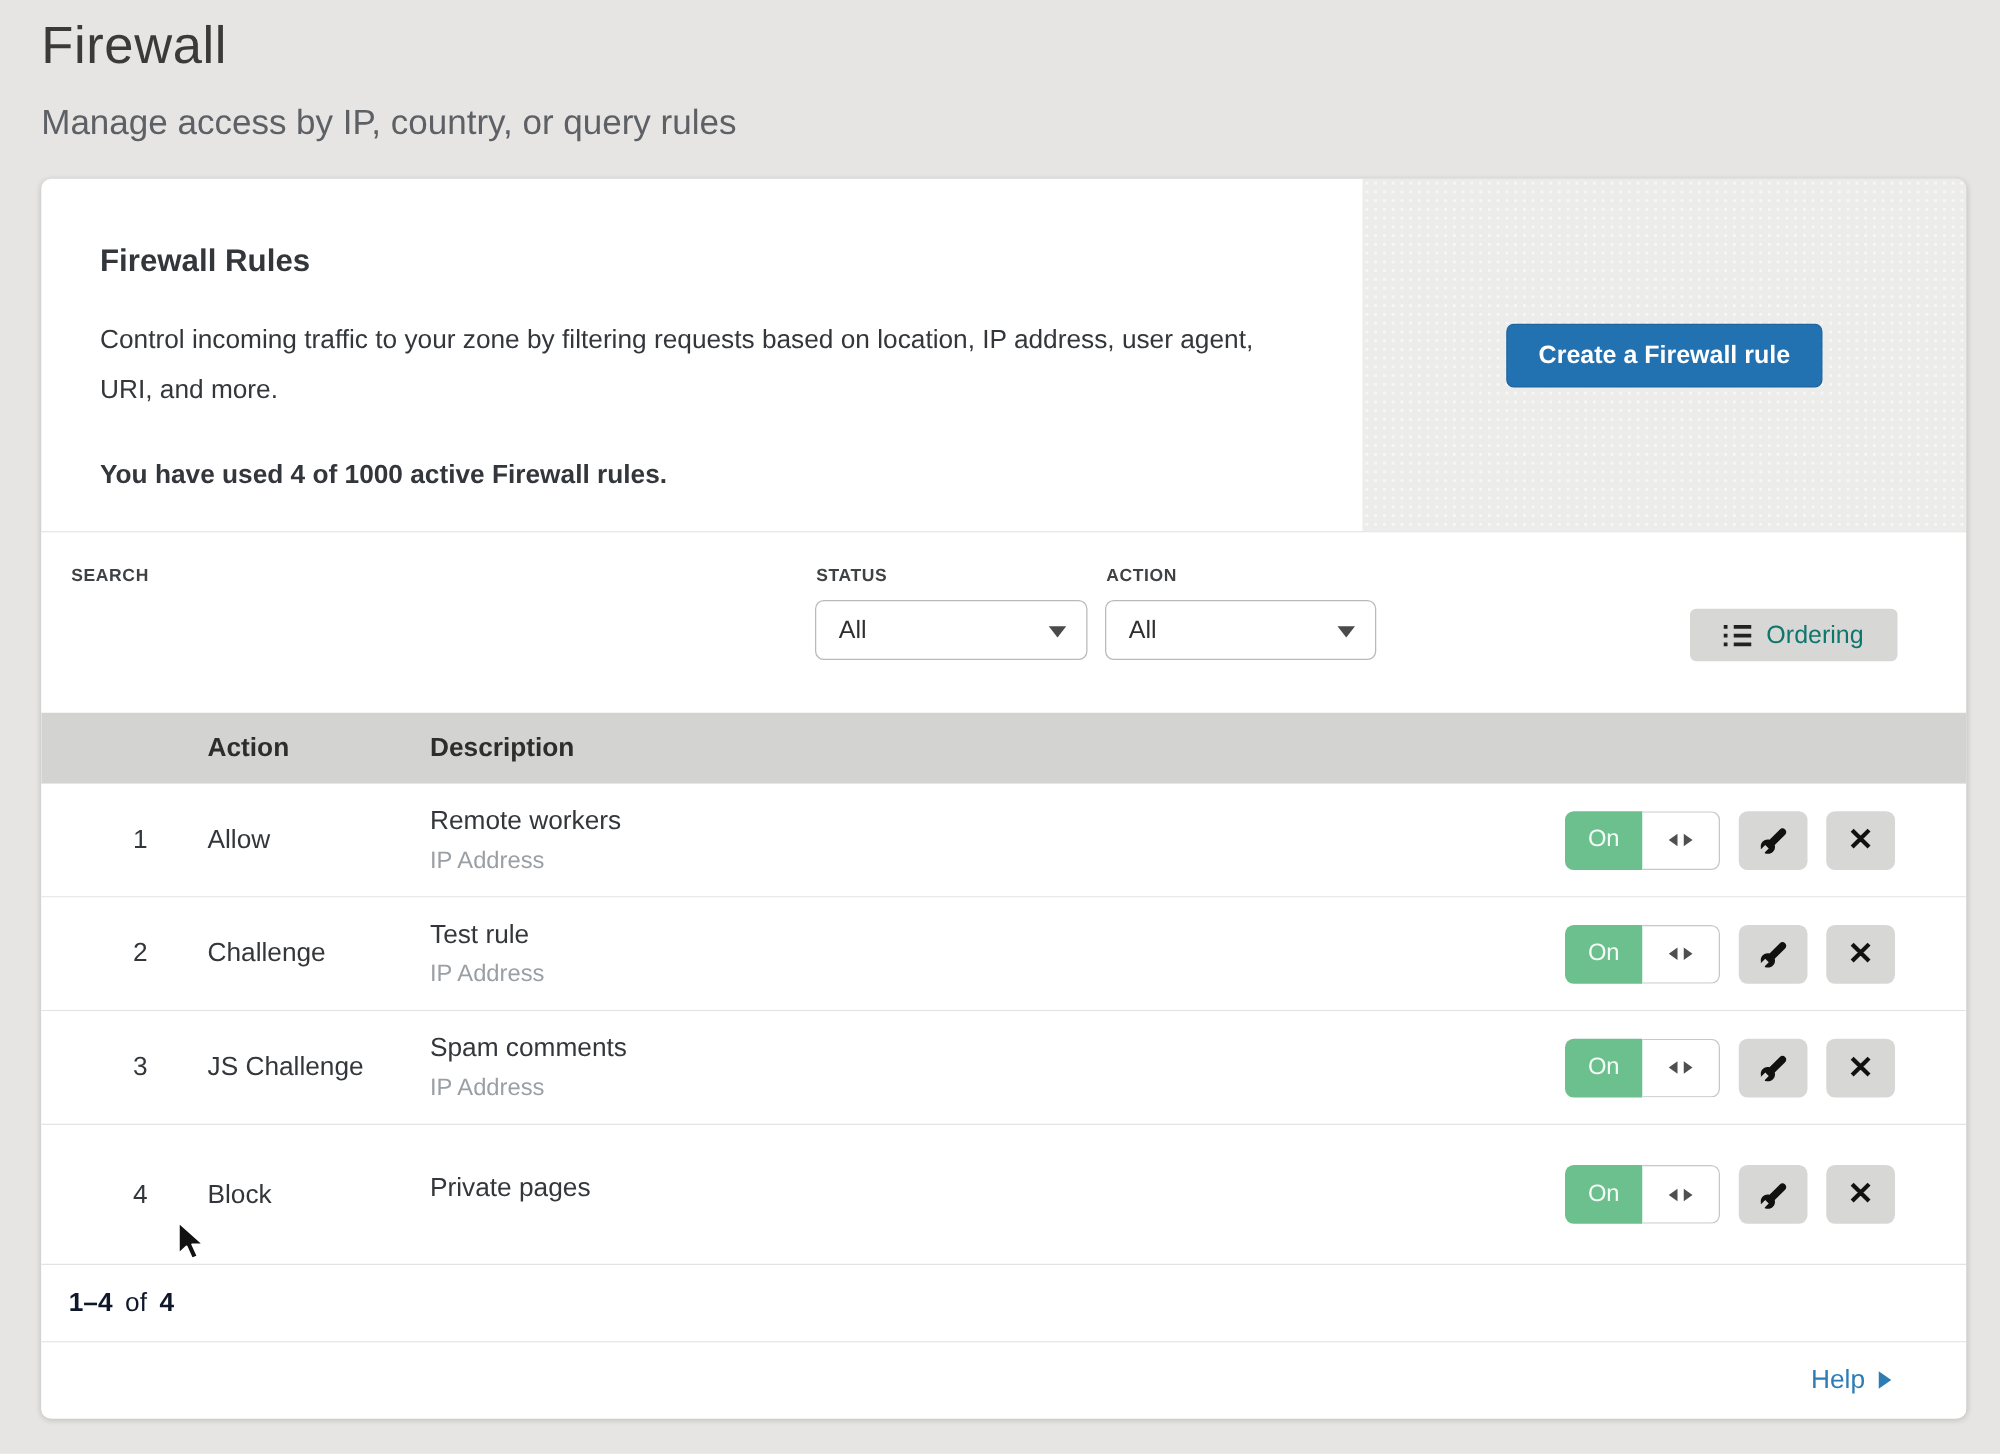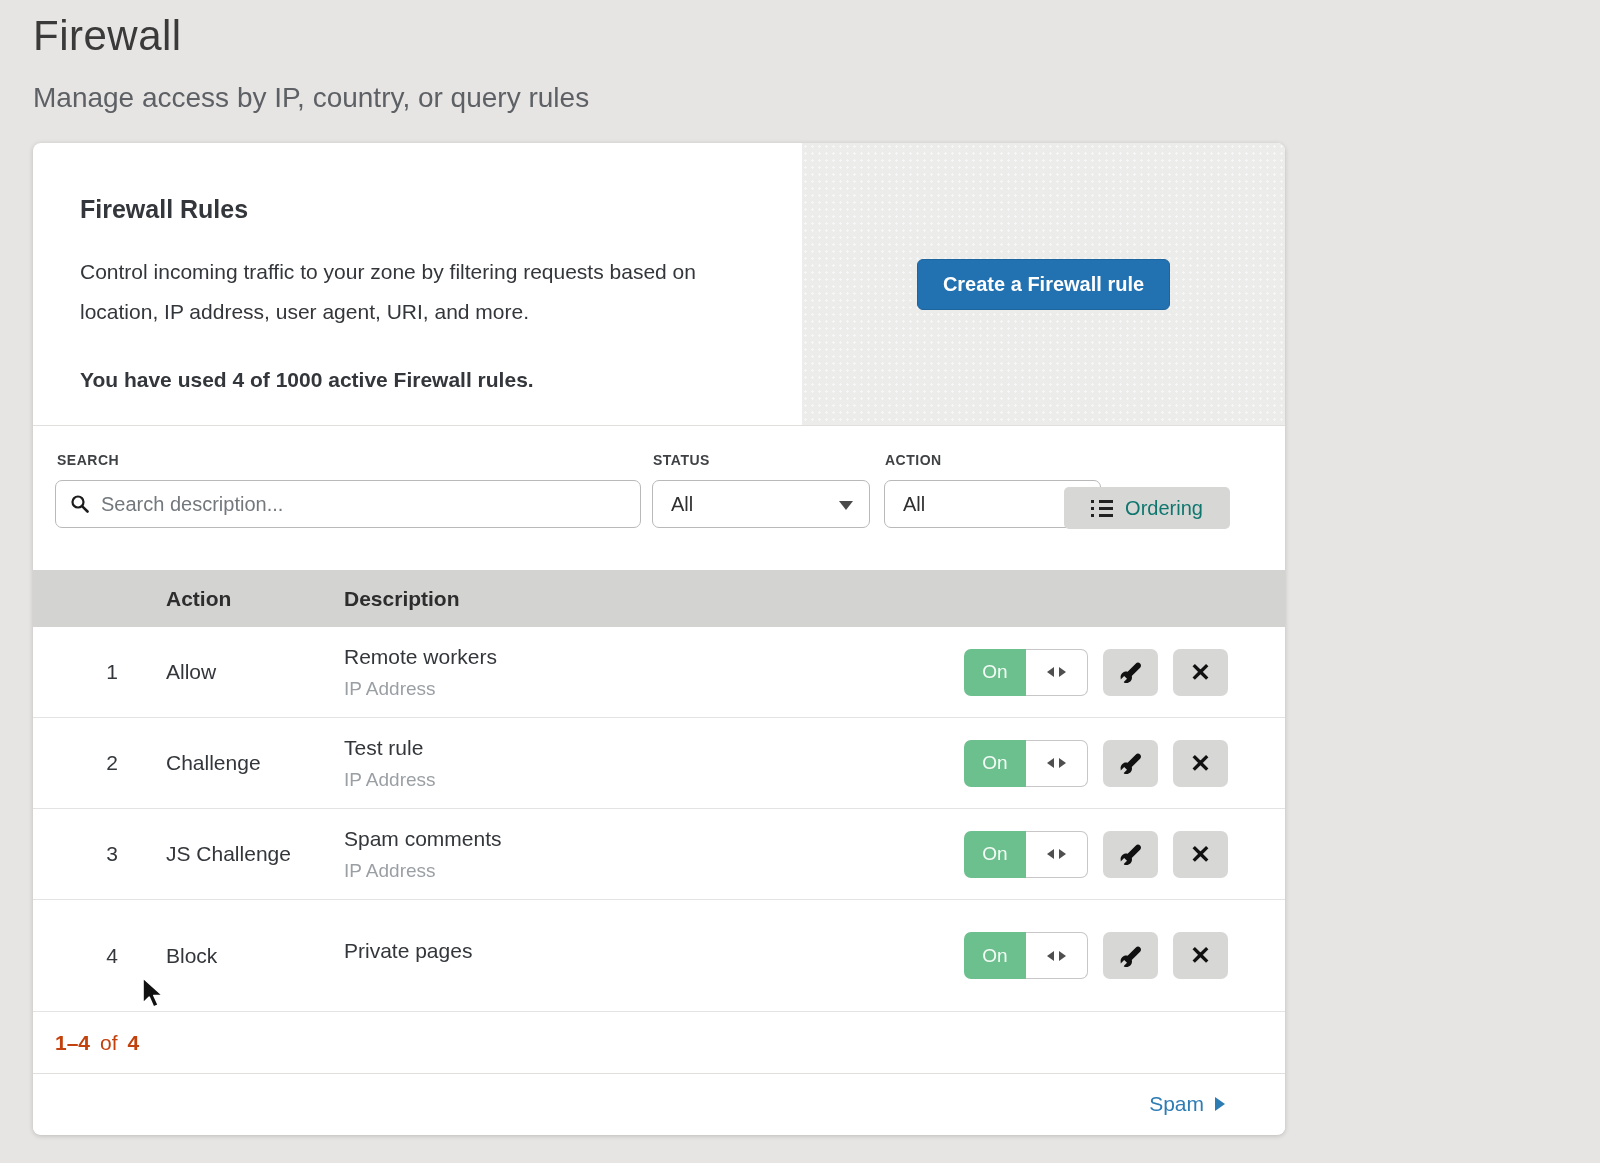--- a/index.html
+++ b/index.html
@@ -10,21 +10,21 @@
     position: relative;
     overflow: hidden;
     color: #33363a;
   }
   .page-header { padding: 12px 0 0 33px; }
   .page-title { font-size: 42px; font-weight: 400; color: #3a3a3a; letter-spacing: .5px; }
   .page-subtitle { font-size: 28px; font-weight: 400; color: #5d6165; margin-top: 22px; }
 
   .card {
     position: absolute; left: 33px; top: 143px;
-    width: 1252px; height: 992px;
+    width: 1540px; height: 992px;
     background: #fff; border-radius: 8px;
     box-shadow: 0 1px 5px rgba(0,0,0,.18);
     overflow: hidden;
   }
 
   
   .intro { display: flex; height: 283px; border-bottom: 1px solid #e0dfde; }
   .intro-left { flex: 1; padding: 52px 60px 0 47px; }
   .intro-heading { font-size: 25px; font-weight: 700; margin-bottom: 28px; }
   .intro-desc { font-size: 21px; line-height: 40px; max-width: 950px; }
@@ -134,21 +134,21 @@
   .icon-btn {
     width: 55px; height: 47px; background: #d7d7d6;
     border: none; border-radius: 7px; margin-left: 15px;
     display: flex; align-items: center; justify-content: center; cursor: pointer;
   }
   .wrench-svg { transform: rotate(180deg); }
   .x-glyph { font-size: 25px; font-weight: 700; color: #111; line-height: 1; }
 
   .tfoot {
     height: 62px; display: flex; align-items: center; padding-left: 22px;
-    font-size: 21px; color: #c2410c; border-bottom: 1px solid #e0dfde; background: #fff;
+    font-size: 21px; color: #0f172a; border-bottom: 1px solid #e0dfde; background: #fff;
   }
   .tfoot .bold { font-weight: 700; }
   .tfoot .sep { margin: 0 10px; }
 
   .help-row {
     height: 60px; display: flex; align-items: center; justify-content: flex-end;
     padding-right: 60px; background: #fff;
   }
   .help-link {
     font-size: 21px; color: #2e7cb4;
@@ -178,27 +178,20 @@
       <p class="intro-desc">Control incoming traffic to your zone by filtering requests based on location, IP address, user agent, URI, and more.</p>
       <p class="intro-usage">You have used 4 of 1000 active Firewall rules.</p>
     </div>
     <div class="intro-right">
       <button class="btn-primary">Create a Firewall rule</button>
     </div>
   </section>
 
   <section class="filters">
     <div class="filter-label lbl-search">SEARCH</div>
-    <div class="search-box">
-      <svg width="20" height="20" viewBox="0 0 20 20">
-        <circle cx="8" cy="8" r="5.5" fill="none" stroke="#1c1c1c" stroke-width="2.2"></circle>
-        <line x1="12.3" y1="12.3" x2="17.5" y2="17.5" stroke="#1c1c1c" stroke-width="2.6" stroke-linecap="round"></line>
-      </svg>
-      <input type="text" placeholder="Search description..." style="">
-    </div>
 
     <div class="filter-label lbl-status">STATUS</div>
     <div class="select sel-status">
       <span>All</span>
       <span class="caret"></span>
     </div>
 
     <div class="filter-label lbl-action">ACTION</div>
     <div class="select sel-action">
       <span>All</span>
@@ -325,21 +318,21 @@
   </div>
 
   <div class="tfoot">
     <span class="bold">1–4</span>
     <span class="sep">of</span>
     <span class="bold">4</span>
   </div>
 
   <div class="help-row">
     <span class="help-link">
-      <span>Spam</span>
+      <span>Help</span>
       <span class="help-arrow"></span>
     </span>
   </div>
 
 </div>
 
 <svg class="cursor" width="26" height="34" viewBox="0 0 26 34">
   <path d="M3 2 L3 27 L9.2 21.2 L13.6 31 L18.2 29 L13.8 19.5 L22.5 19.5 Z" fill="#111" stroke="#fff" stroke-width="1.6" stroke-linejoin="round"></path>
 </svg>
 

